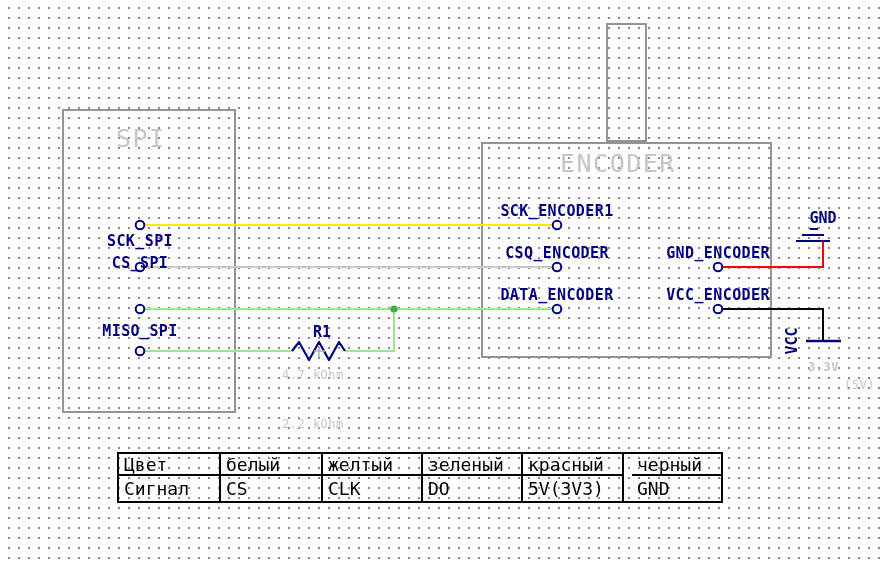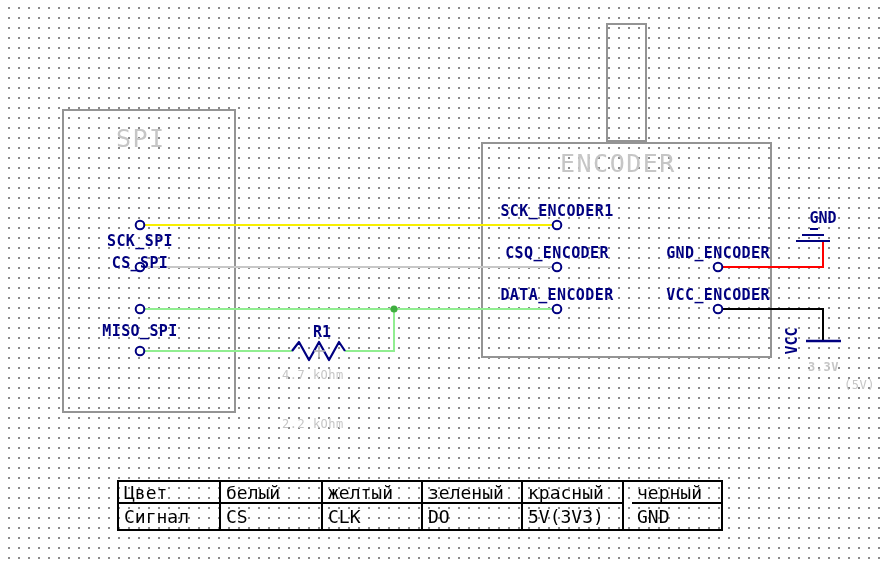--- a/index.html
+++ b/index.html
@@ -13,21 +13,21 @@
   .box{position:absolute;border:2px solid #949494;box-sizing:border-box;z-index:1;}
   .ghost{color:#c6c6c6;}
   .navy{color:#000080;}
   .lbl{position:absolute;white-space:nowrap;z-index:4;line-height:1.05;}
   .pinlbl{font-size:15px;font-weight:bold;letter-spacing:0.4px;text-align:center;width:170px;}
   .title{font-size:25px;letter-spacing:1.5px;}
   .small-ghost{font-size:12px;letter-spacing:0.5px;}
   svg#wires{position:absolute;left:0;top:0;z-index:2;}
   
   #wire-table{
-    position:absolute;left:117px;top:480px;z-index:4;
+    position:absolute;left:117px;top:452px;z-index:4;
     display:grid;grid-template-columns:102px 102px 100px 100px 101px 97px;
     grid-template-rows:22px 25px;border:2px solid #000;background:transparent;
   }
   #wire-table .cell{
     border-right:2px solid #000;box-sizing:border-box;
     display:flex;align-items:center;padding-left:5px;
     font-size:18px;color:#000;white-space:nowrap;overflow:hidden;
   }
   #wire-table .cell.lastcol{border-right:none;margin-left:8px;}
   #wire-table .cell.hdr{border-bottom:2px solid #000;}

